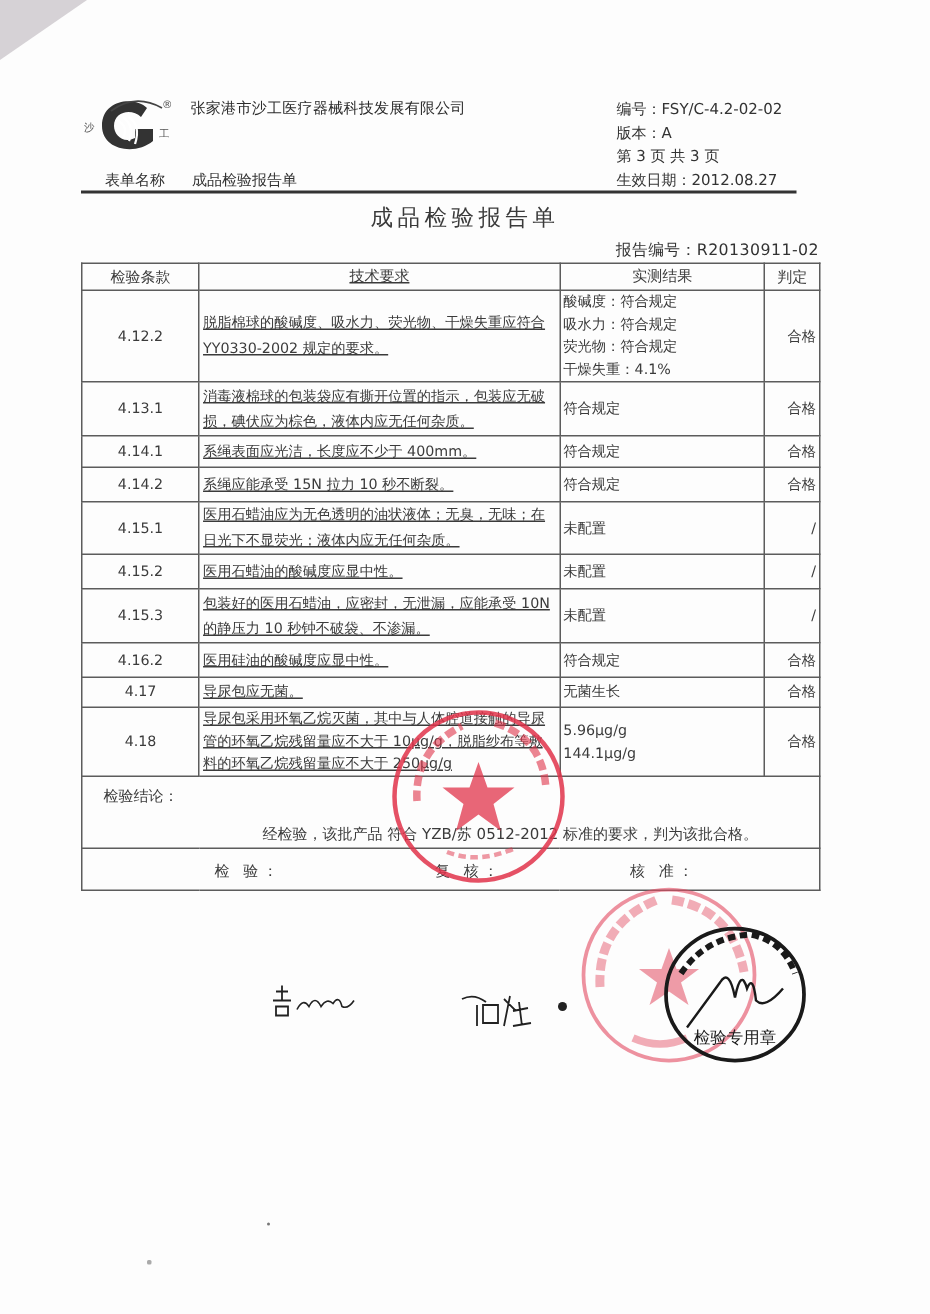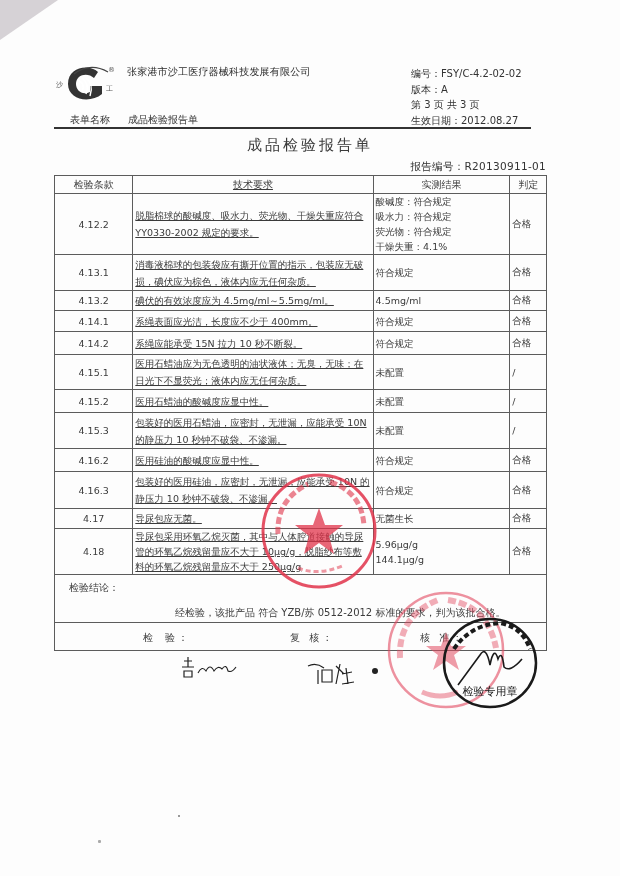--- a/index.html
+++ b/index.html
@@ -38,26 +38,26 @@
     border-collapse:collapse; font-size:9.5px; color:#3b3b3b;
   }
   table.main td, table.main th {
     border:1px solid #5c5c5c; padding:0 2px; vertical-align:middle;
     font-weight:normal;
   }
   table.main th { height:15px; text-align:center; font-size:10px; }
   .c1 { width:74px; text-align:center;margin-top:10px; }
   .c2 { width:238px; text-align:left; line-height:17px;text-decoration:underline; }
   .c3 { width:133px; text-align:left; line-height:15px;margin-left:32px; }
-  .c4 { width:32px; text-align:left; }
+  .c4 { width:32px; text-align:right; }
   .conclusion-cell { height:47px; position:relative; }
   .concl-label { position:absolute; left:14px; top:6px; font-size:10px; }
   .concl-text { position:absolute; left:120px; top:31px; font-size:10px; }
   .sign-cell { height:27px; position:relative; }
-  .sign-inspect { position:absolute; left:88px; top:8px; font-size:10px; letter-spacing:3px;font-family:Liberation Mono, monospace; }
+  .sign-inspect { position:absolute; left:88px; top:8px; font-size:10px; letter-spacing:3px; }
   .sign-review { position:absolute; left:235px; top:8px; font-size:10px; letter-spacing:3px; }
   .sign-approve { position:absolute; left:365px; top:8px; font-size:10px; letter-spacing:3px; }
 
   .stamp { position:absolute; pointer-events:none; }
   .scribble { position:absolute; pointer-events:none; }
   .speck { position:absolute; width:2px; height:2px; background:#777; border-radius:1px; }
 </style>
 </head>
 <body>
 
@@ -75,21 +75,21 @@
 <div class="form-name-label">表单名称</div>
 <div class="form-name-value">成品检验报告单</div>
 <div class="meta">
   <div>编号：FSY/C-4.2-02-02</div>
   <div>版本：A</div>
   <div>第 3 页 共 3 页</div>
   <div>生效日期：2012.08.27</div>
 </div>
 <div class="header-rule"></div>
 <div class="doc-title">成品检验报告单</div>
-<div class="report-no">报告编号：R20130911-01</div>
+<div class="report-no">报告编号：R20130911-02</div>
 
 <table class="main">
   <thead>
     <tr>
       <th class="c1">检验条款</th>
       <th class="c2" style="text-align:center">技术要求</th>
       <th class="c3" style="text-align:center">实测结果</th>
       <th class="c4">判定</th>
     </tr>
   </thead>
@@ -104,26 +104,20 @@
         <div>干燥失重：4.1%</div>
       </td>
       <td class="c4">合格</td>
     </tr>
     <tr style="height:36px">
       <td class="c1">4.13.1</td>
       <td class="c2">消毒液棉球的包装袋应有撕开位置的指示，包装应无破损，碘伏应为棕色，液体内应无任何杂质。</td>
       <td class="c3">符合规定</td>
       <td class="c4">合格</td>
     </tr>
-    <tr style="height:20px">
-      <td class="c1">4.13.2</td>
-      <td class="c2">碘伏的有效浓度应为 4.5mg/ml～5.5mg/ml。</td>
-      <td class="c3">4.5mg/ml</td>
-      <td class="c4">合格</td>
-    </tr>
     <tr style="height:21px">
       <td class="c1">4.14.1</td>
       <td class="c2">系绳表面应光洁，长度应不少于 400mm。</td>
       <td class="c3">符合规定</td>
       <td class="c4">合格</td>
     </tr>
     <tr style="height:23px">
       <td class="c1">4.14.2</td>
       <td class="c2">系绳应能承受 15N 拉力 10 秒不断裂。</td>
       <td class="c3">符合规定</td>
@@ -143,26 +137,20 @@
     </tr>
     <tr style="height:36px">
       <td class="c1">4.15.3</td>
       <td class="c2">包装好的医用石蜡油，应密封，无泄漏，应能承受 10N 的静压力 10 秒钟不破袋、不渗漏。</td>
       <td class="c3">未配置</td>
       <td class="c4">/</td>
     </tr>
     <tr style="height:23px">
       <td class="c1">4.16.2</td>
       <td class="c2">医用硅油的酸碱度应显中性。</td>
-      <td class="c3">符合规定</td>
-      <td class="c4">合格</td>
-    </tr>
-    <tr style="height:37px">
-      <td class="c1">4.16.3</td>
-      <td class="c2">包装好的医用硅油，应密封，无泄漏，应能承受 10N 的静压力 10 秒钟不破袋、不渗漏。</td>
       <td class="c3">符合规定</td>
       <td class="c4">合格</td>
     </tr>
     <tr style="height:20px">
       <td class="c1">4.17</td>
       <td class="c2">导尿包应无菌。</td>
       <td class="c3">无菌生长</td>
       <td class="c4">合格</td>
     </tr>
     <tr style="height:45px">

